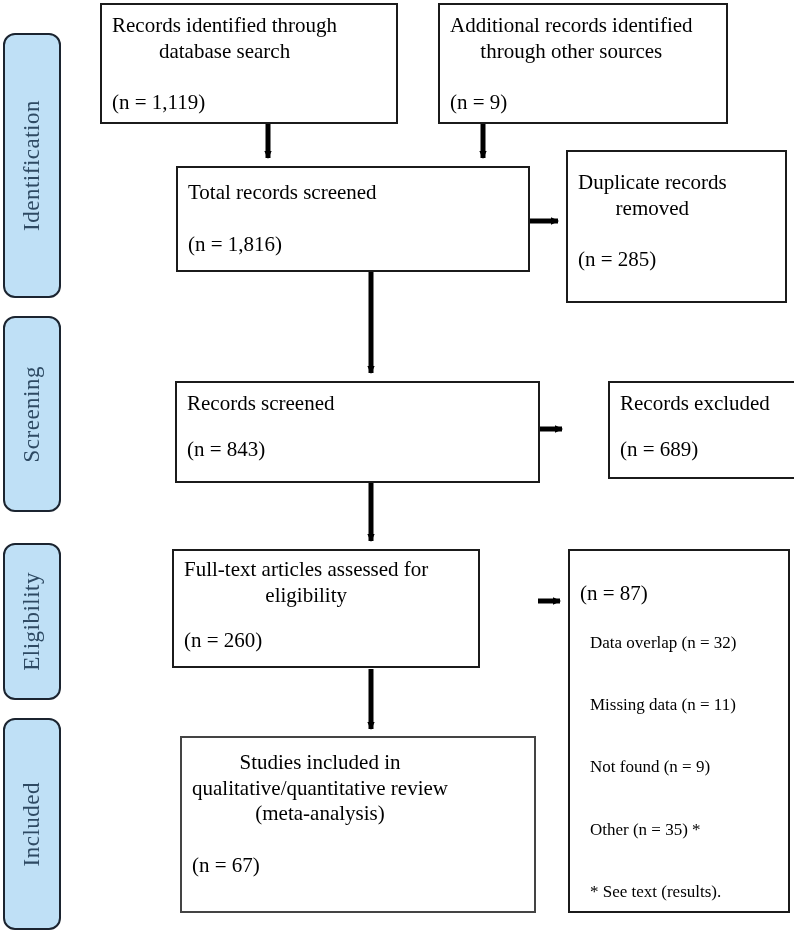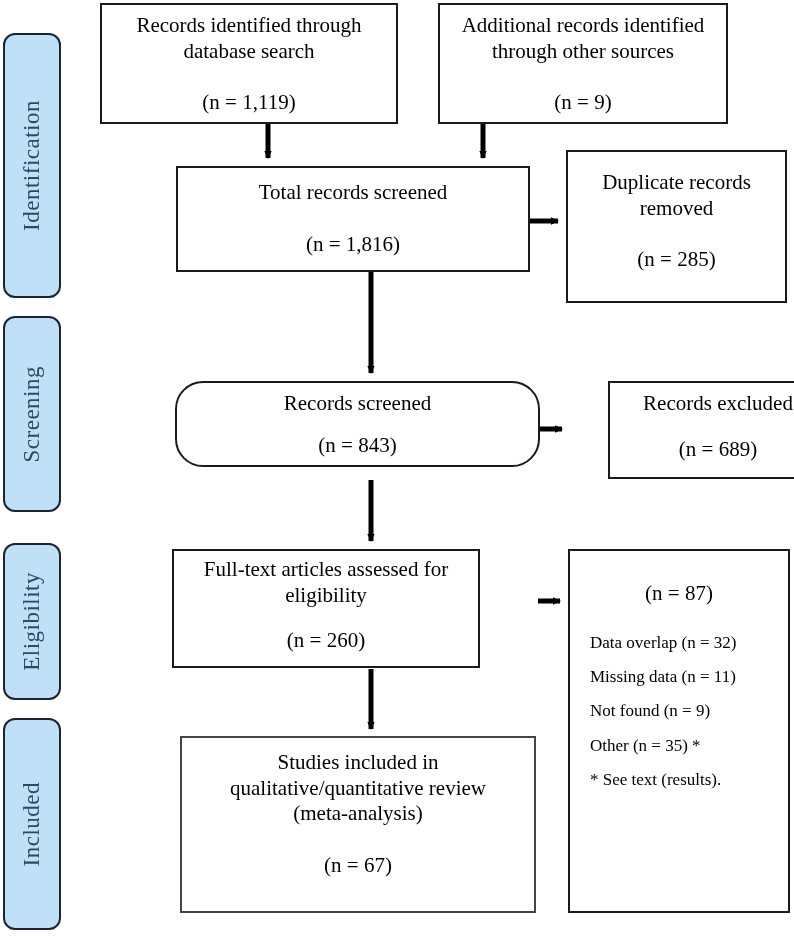--- a/index.html
+++ b/index.html
@@ -46,21 +46,21 @@
     font-family: "Liberation Serif", "DejaVu Serif", serif;
   }
   .node {
     position: absolute;
     background: #ffffff;
     border: 2px solid #1b1b1b;
     box-sizing: border-box;
     padding: 6px 10px;
     display: flex;
     flex-direction: column;
-    align-items: center;
+    align-items: flex-start;
     font-size: 21px;
     line-height: 1.22;
     text-align: center;
   }
   .node.thin-border { border-width: 2px; border-color: #444444; }
   .node .title {
     margin: 0;
     text-align: center;
     white-space: pre-line;
   }
@@ -74,20 +74,21 @@
 
   .excl-list {
     width: 100%;
     display: flex;
     flex-direction: column;
     align-items: flex-start;
     font-size: 17px;
     line-height: 1.2;
     padding-left: 10px;
     box-sizing: border-box;
+    gap: 28px;
   }
   .excl-list .excl-item {
     margin: 0 0 14px 0;
     text-align: left;
     white-space: nowrap;
   }
   .excl-list .excl-item:last-child { margin-bottom: 0; }
 </style>
 </head>
 <body>
@@ -154,21 +155,21 @@
     <p class="count">(n = 1,816)</p>
   </div>
 
   <div class="node top-block" style="left:566px; top:150px; width:221px; height:153px; padding-top:18px;">
     <p class="title">Duplicate records
 removed</p>
     <div class="gap-lg"></div>
     <p class="count">(n = 285)</p>
   </div>
 
-  <div class="node top-block" style="left:175px; top:381px; width:365px; height:86px; padding-top:8px;border-radius:28px;">
+  <div class="node top-block" style="left:175px; top:381px; width:365px; height:102px; padding-top:8px;">
     <p class="title">Records screened</p>
     <div class="gap-md"></div>
     <p class="count">(n = 843)</p>
   </div>
 
   <div class="node top-block" style="left:600px; top:381px; width:220px; height:98px; padding-top:8px;margin-left:8px;">
     <p class="title">Records excluded</p>
     <div class="gap-md"></div>
     <p class="count">(n = 689)</p>
   </div>

